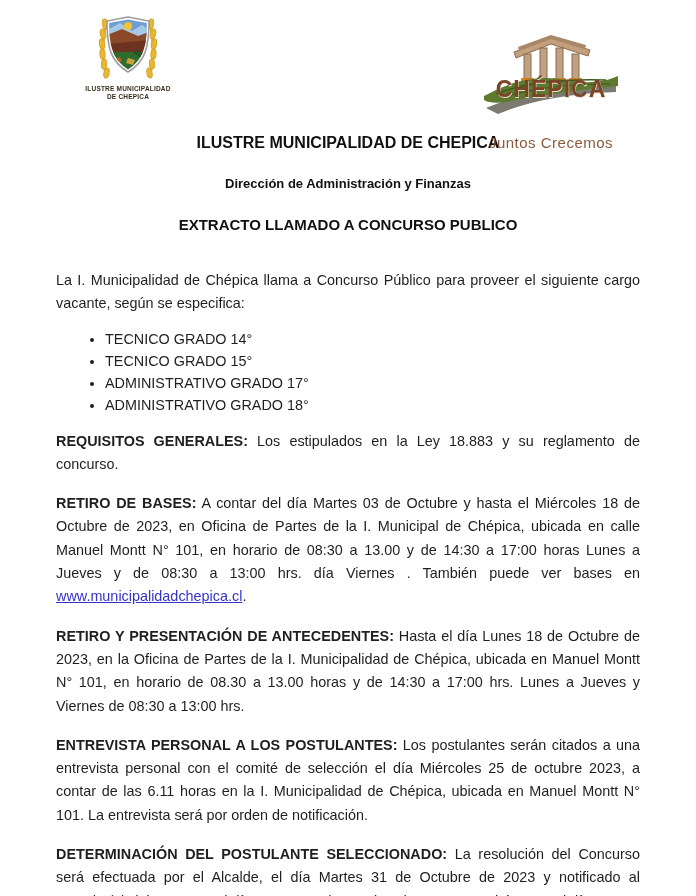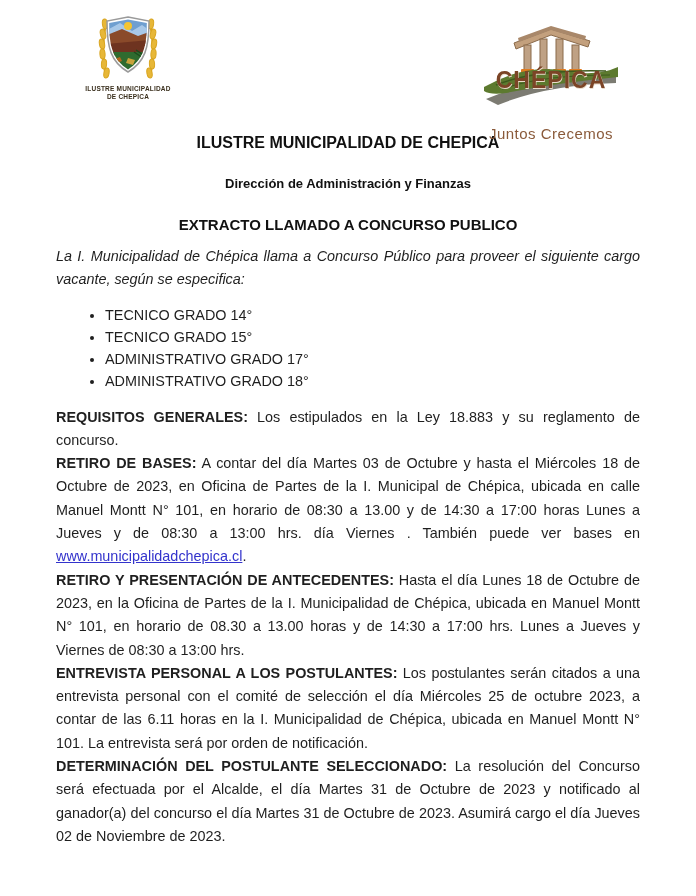--- a/index.html
+++ b/index.html
@@ -21,21 +21,21 @@
   .logo-left {
     position: absolute; left: 22px; top: 0;
     width: 100px; text-align: center;
   }
   .logo-left .crest-caption {
     margin-top: 1px;
     font-size: 6.5px; line-height: 1.25; letter-spacing: 0.2px;
     color: #3a2f1d; font-weight: bold;
   }
   .logo-right {
-    position: absolute; right: 14px; top: 7px;
+    position: absolute; right: 14px; top: 16px;
     width: 150px; height: 88px; text-align: center;
   }
   .logo-right .brand {
     position: absolute; left: 0; right: 0; top: 46px;
     font-size: 23px; font-weight: bold; letter-spacing: 1px;
     color: #7b4426;
     text-shadow: 0.5px 0.5px 0 #e9dccb;
   }
   .logo-right .slogan {
     position: absolute; left: 0; right: 0; top: 72px;
@@ -46,31 +46,31 @@
   h1, h2, h3 { text-align: center; color: #111; font-weight: bold; }
   h1 { margin: 27px 0 0 0; font-size: 16px; line-height: 20px; }
   h2 { margin: 21px 0 0 0; font-size: 13px; line-height: 20px; }
   h3 { margin: 22px 0 0 0; font-size: 15px;   line-height: 17px; }
 
   
   .para {
     margin: 0; text-align: justify;
     font-size: 14.4px; line-height: 23.3px;
   }
-  .intro { margin-top: 12px; font-style: italic; }
+  .intro { margin-top: 36px; }
   .sec-label { font-weight: bold; }
   .positions {
     margin: 12px 0 14px 29px; padding: 0;
     list-style: disc;
   }
   .positions li {
     margin: 0 0 0 20px; padding-left: 0;
     font-size: 14.4px; line-height: 22px; margin-bottom: 0;
   }
-  .sec { margin-top: 0; }
+  .sec { margin-top: 16px; }
   .sec-requisitos { margin-top: 13px; }
   a.doc-link { color: #3333cc; text-decoration: underline; }
 </style>
 </head>
 <body>
 
 <div class="page">
   <div class="content">
 
     <div class="header">

